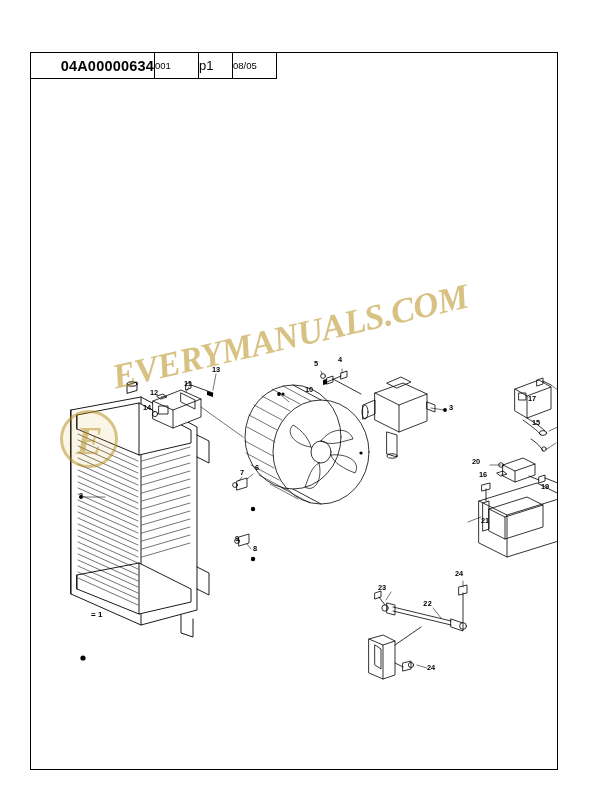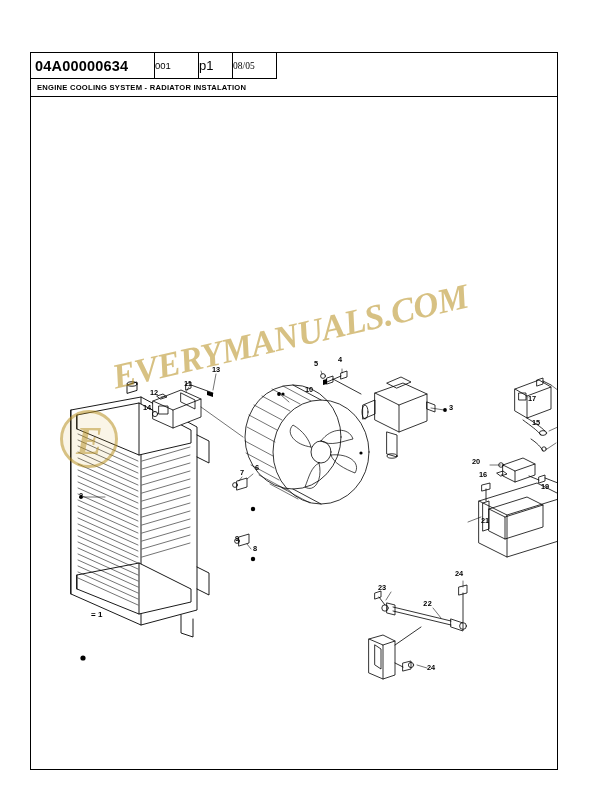--- a/index.html
+++ b/index.html
@@ -50,25 +50,25 @@
     justify-content: flex-start;
     box-sizing: border-box;
     background: #fff;
   }
   .tb-code {
     width: 124px;
     font-size: 14.5px;
     font-weight: bold;
     letter-spacing: 0.2px;
     padding-left: 4px;
-    justify-content: flex-start;
+    justify-content: flex-end;
   }
   .tb-num  { width: 44px; font-size: 9.5px; }
   .tb-page { width: 34px; font-size: 13px; }
-  .tb-date { width: 44px; font-size: 9.5px; font-family: Liberation Serif, serif; }
+  .tb-date { width: 44px; font-size: 9.5px; }
 
   
   .caption-row {
     position: absolute;
     left: 0;
     top: 26px;
     width: 526px;
     height: 18px;
     border-bottom: 1px solid #000;
     box-sizing: border-box;
@@ -171,23 +171,20 @@
         <span>001</span>
       </div>
       <div class="tb-cell tb-page">
         <span>p1</span>
       </div>
       <div class="tb-cell tb-date">
         <span>08/05</span>
       </div>
     </div>
 
-    <div class="caption-row">
-      <span class="caption-text">ENGINE COOLING SYSTEM - RADIATOR INSTALATION</span>
-    </div>
 
     <div class="drawing">
       <svg width="526" height="672" viewBox="0 0 526 672" xmlns="http://www.w3.org/2000/svg">
         <g fill="none" stroke="#000" stroke-width="0.8" stroke-linejoin="round" stroke-linecap="round">
 
           <g stroke-width="0.9">
 
             <path d="M40 313 L110 300 L166 330 L166 513 L110 528 L40 497 Z" fill="#ffffff"></path>
             <path d="M40 313 L40 497"></path>
             <path d="M110 300 L110 528"></path>

